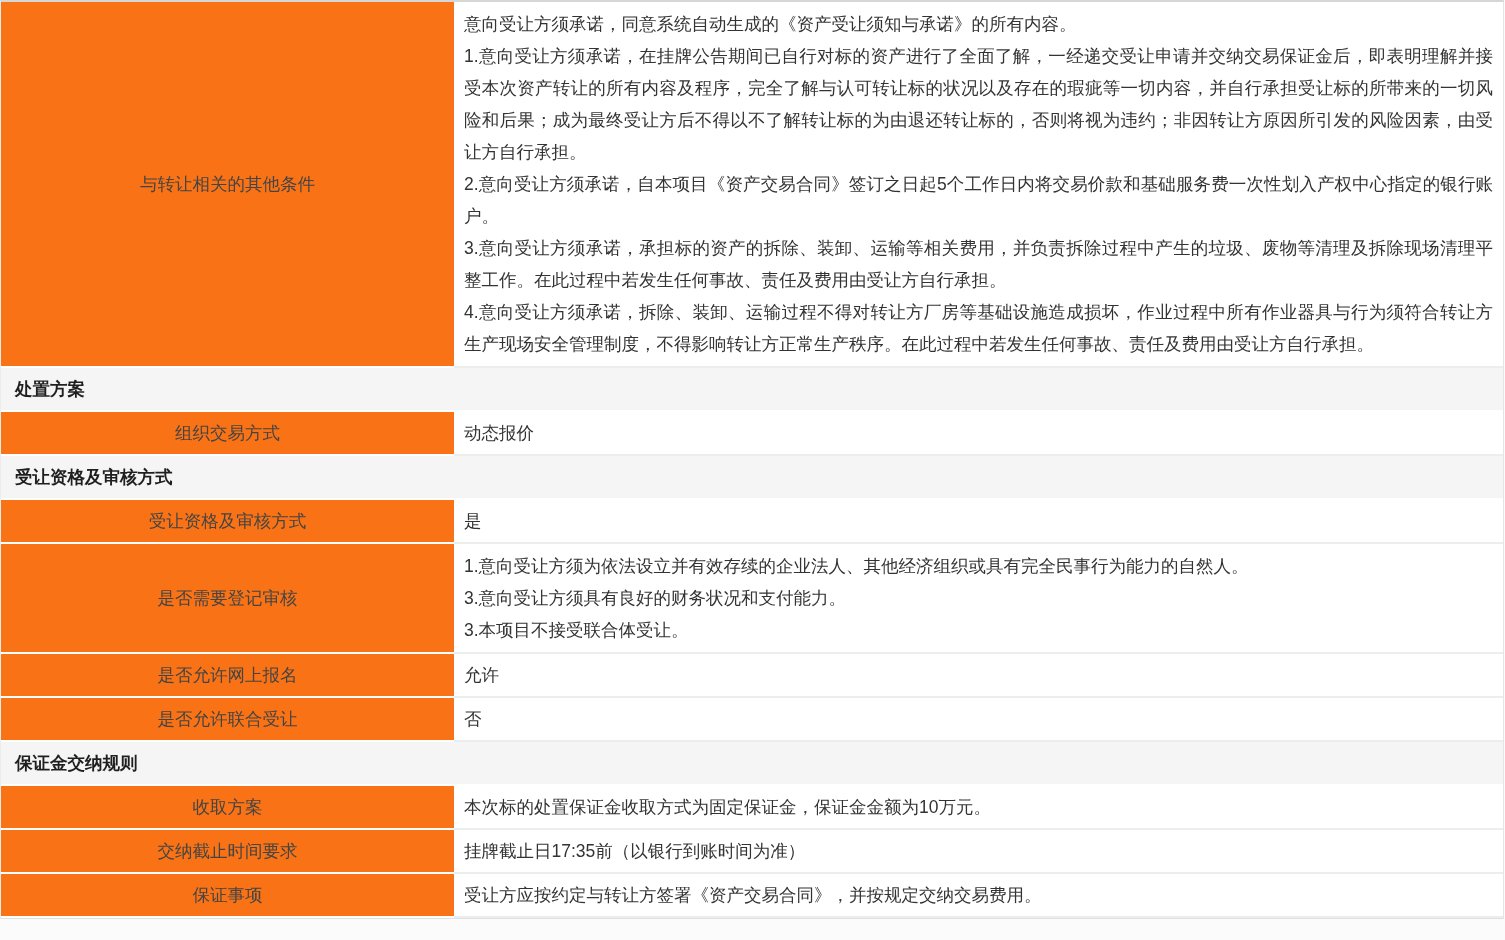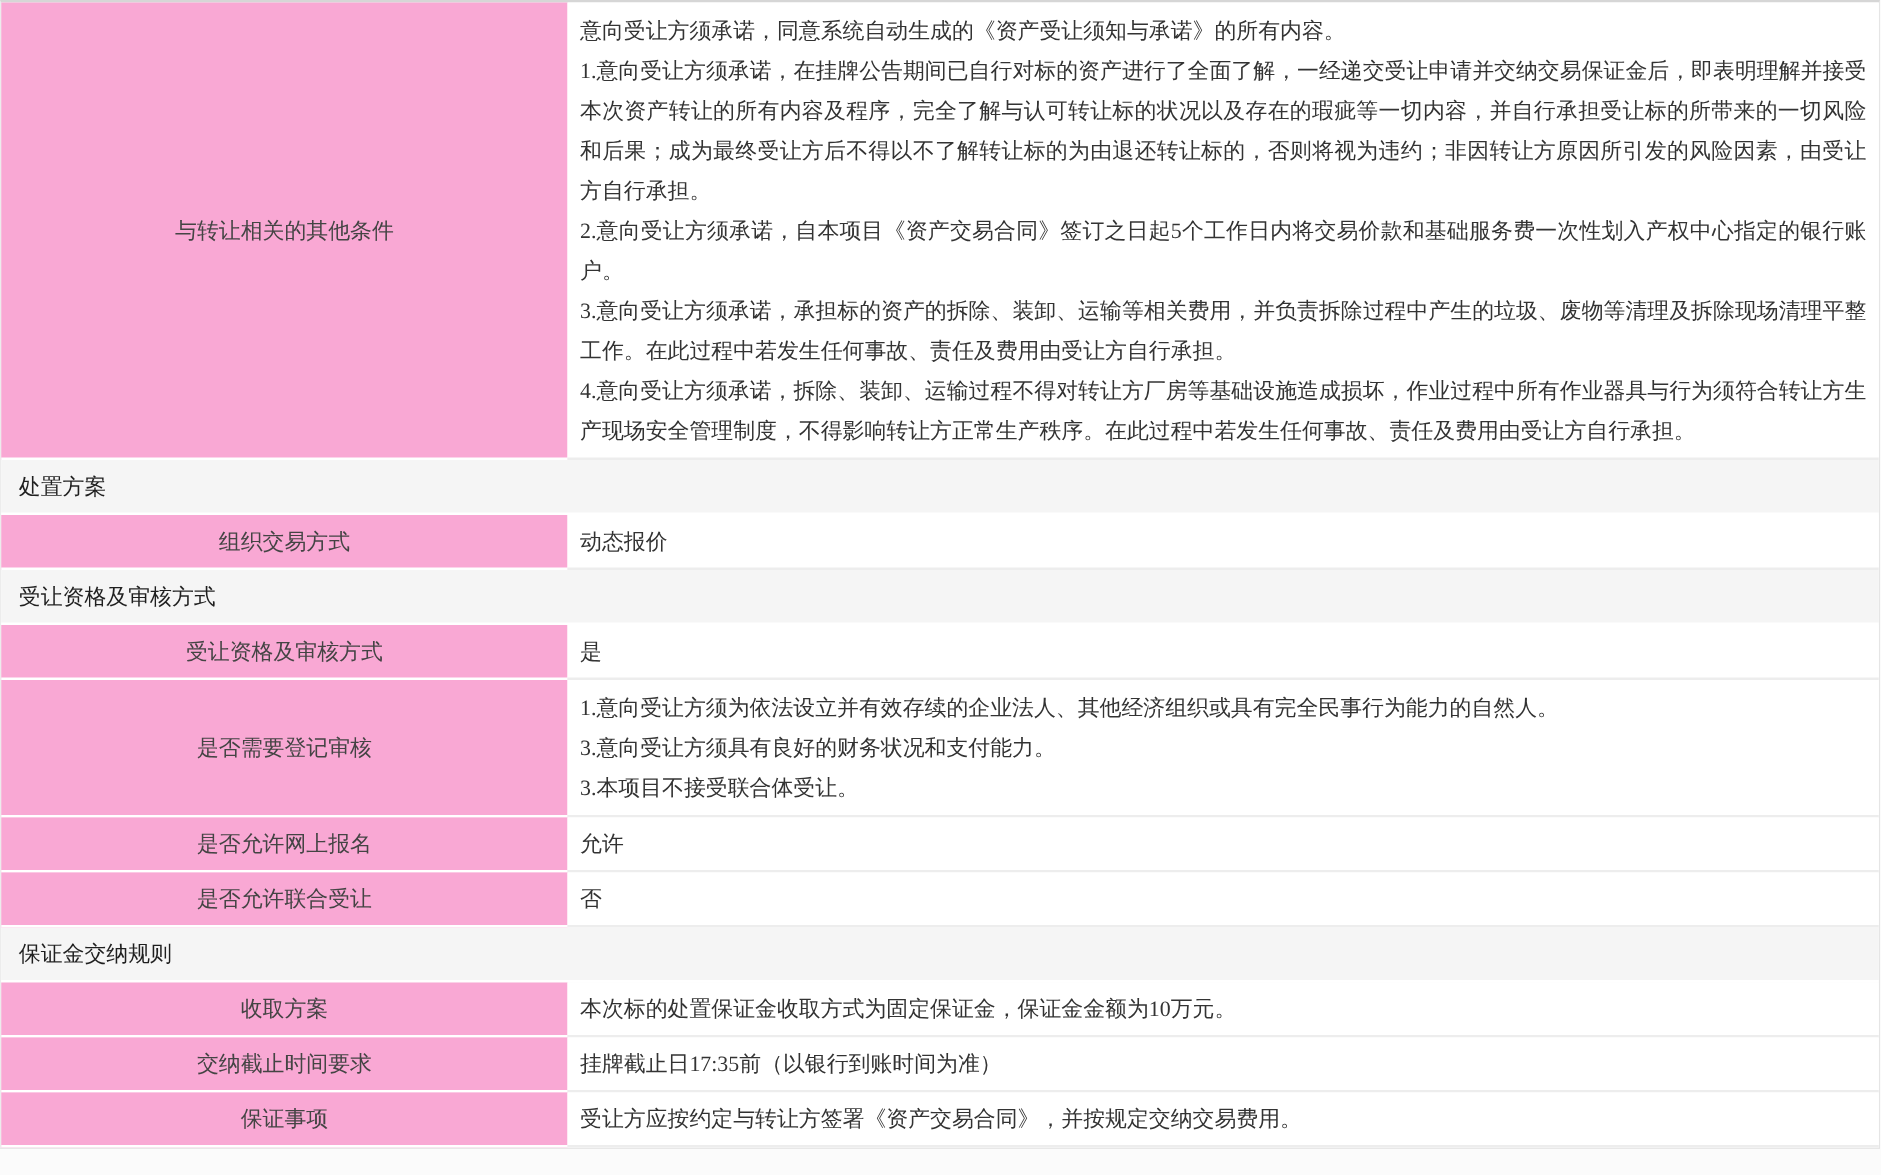--- a/index.html
+++ b/index.html
@@ -14,21 +14,21 @@
     background: #fff;
     border-top: 2px solid #d6d6d6;
     border-left: 1px solid #ececec;
     border-right: 1px solid #e5e5e5;
     border-bottom: 1px solid #e0e0e0;
   }
   .row { display: flex; align-items: stretch; }
   .row .label {
     width: 453px;
     flex: 0 0 453px;
-    background: #f9a8d4;
+    background: #f97316;
     border-bottom: 2px solid #ffffff;
     display: flex;
     align-items: center;
     justify-content: center;
     text-align: center;
     color: #444;
     font-size: 17.5px;
   }
   .row .value {
     flex: 1 1 auto;
@@ -38,32 +38,31 @@
     color: #333;
     font-size: 17.5px;
     min-width: 0;
   }
   .row.single .label  { min-height: 44px; }
   .row.single .value  { min-height: 44px; display: flex; align-items: center; padding-top: 0; padding-bottom: 0; }
   .value p {
     margin: 0;
     line-height: 32px;
     text-align: justify;
-    font-family: Liberation Serif, serif;
   }
   .row.single .value p { text-align: right; }
   .section-header {
     height: 44px;
     background: #f5f5f5;
     border-bottom: 2px solid #ffffff;
     display: flex;
     align-items: center;
     padding-left: 14px;
     font-size: 17.5px;
-    font-weight: normal;
+    font-weight: bold;
     color: #1f1f1f;
   }
 </style>
 </head>
 <body>
 
 <div class="page">
   <div class="doc-table">
 
     <div class="row">

